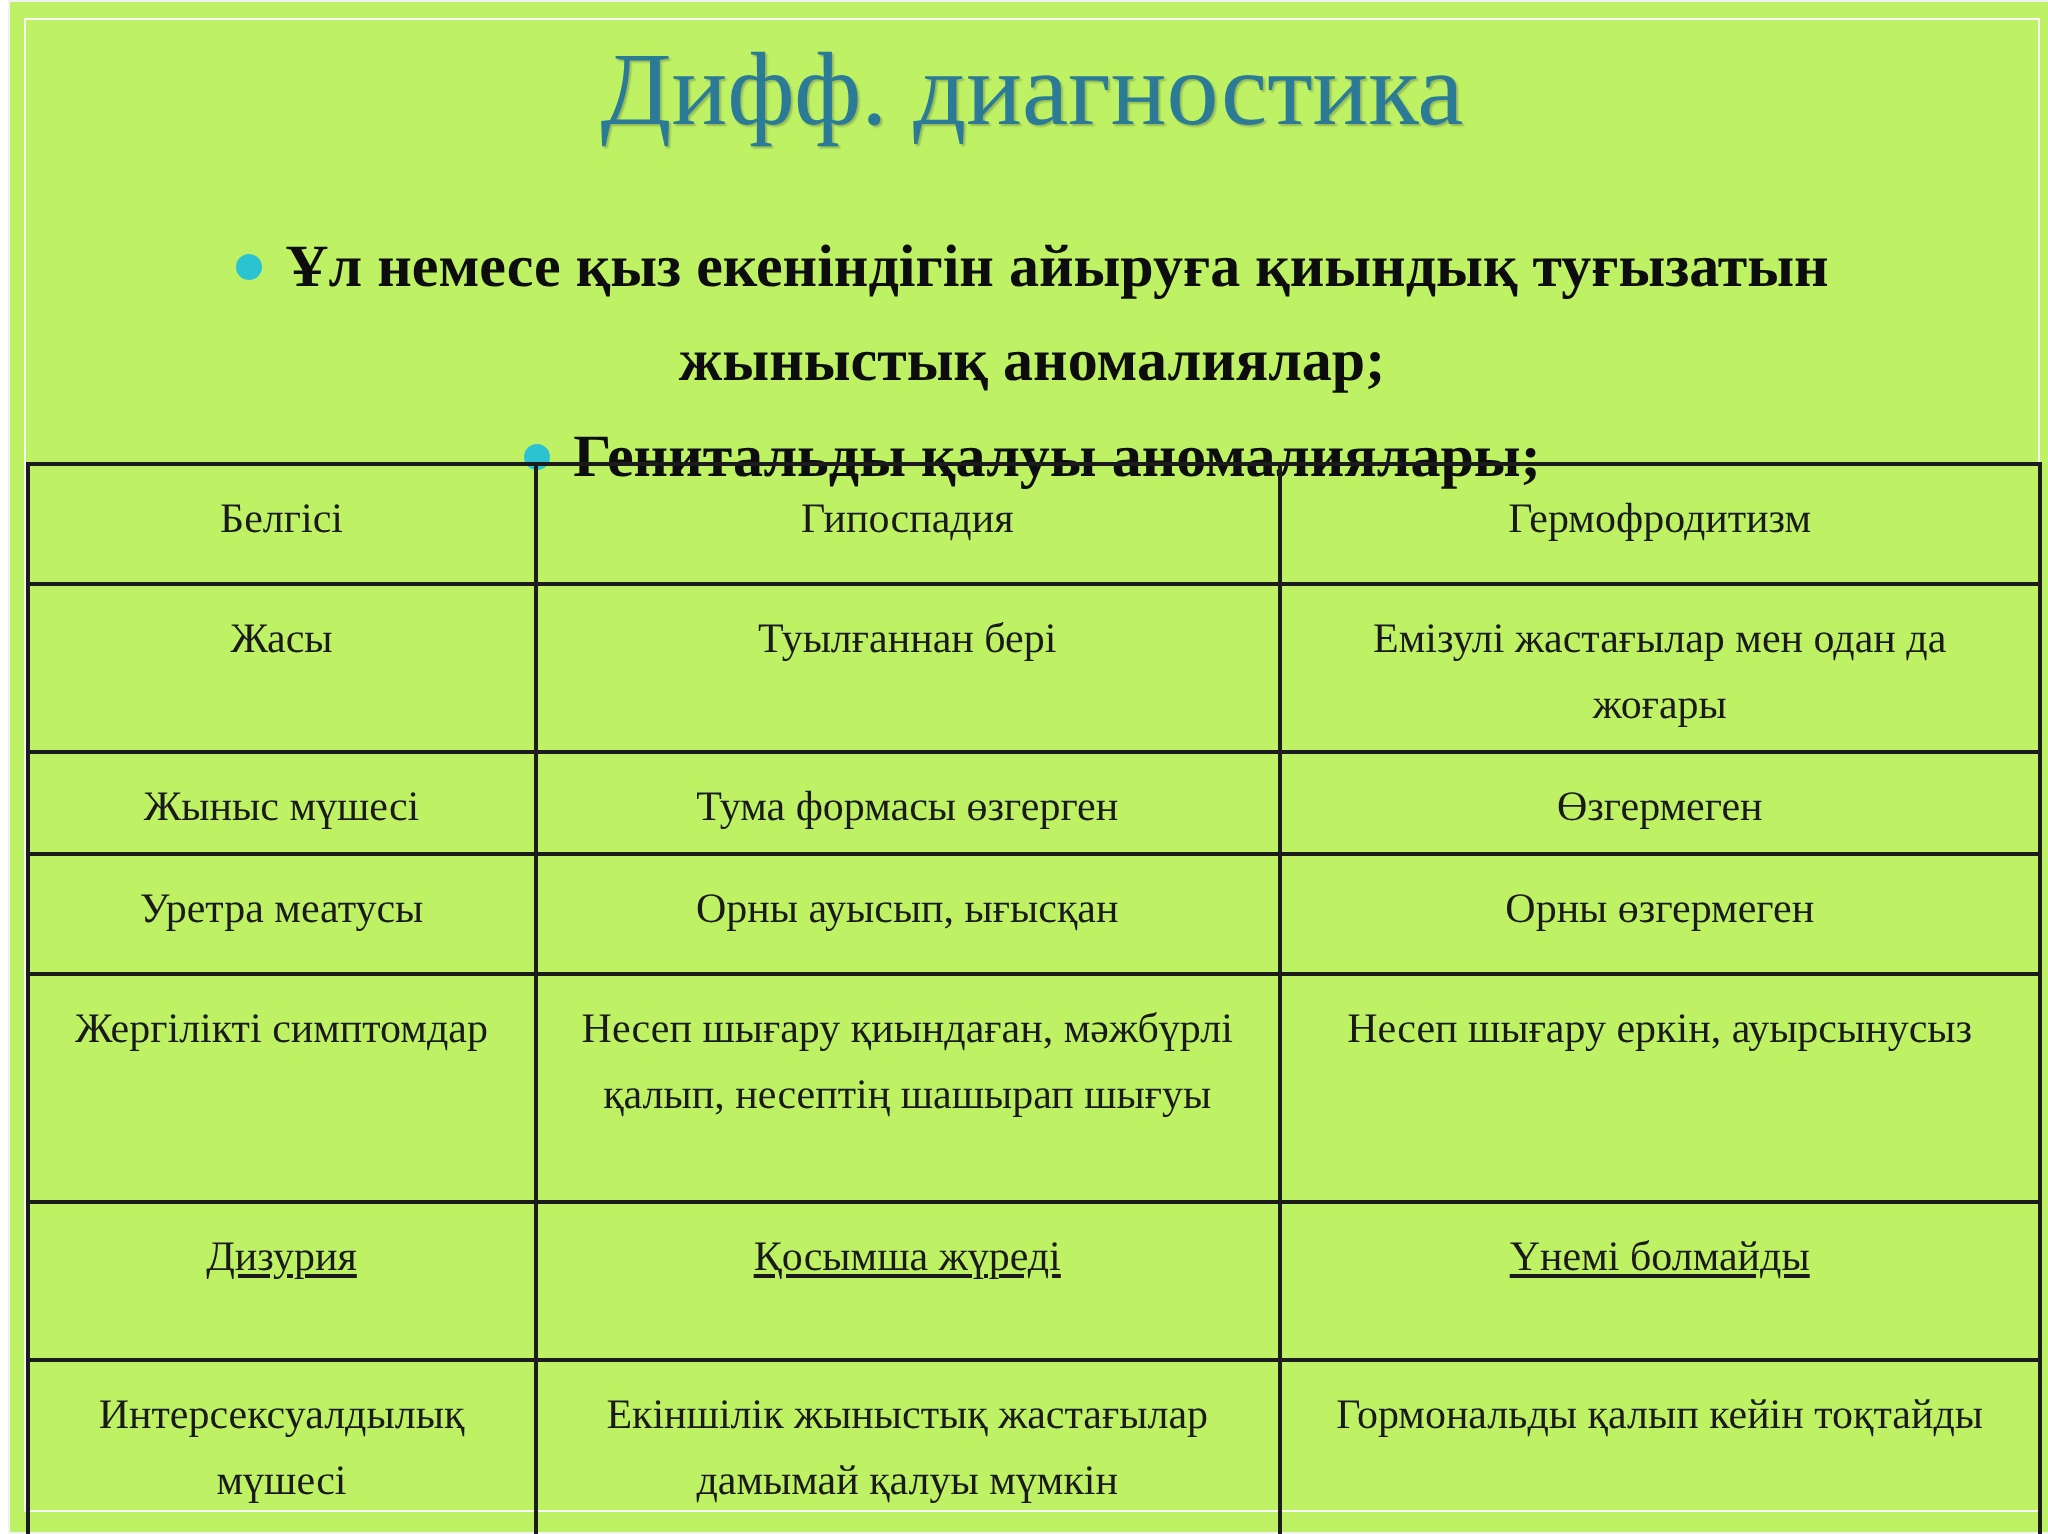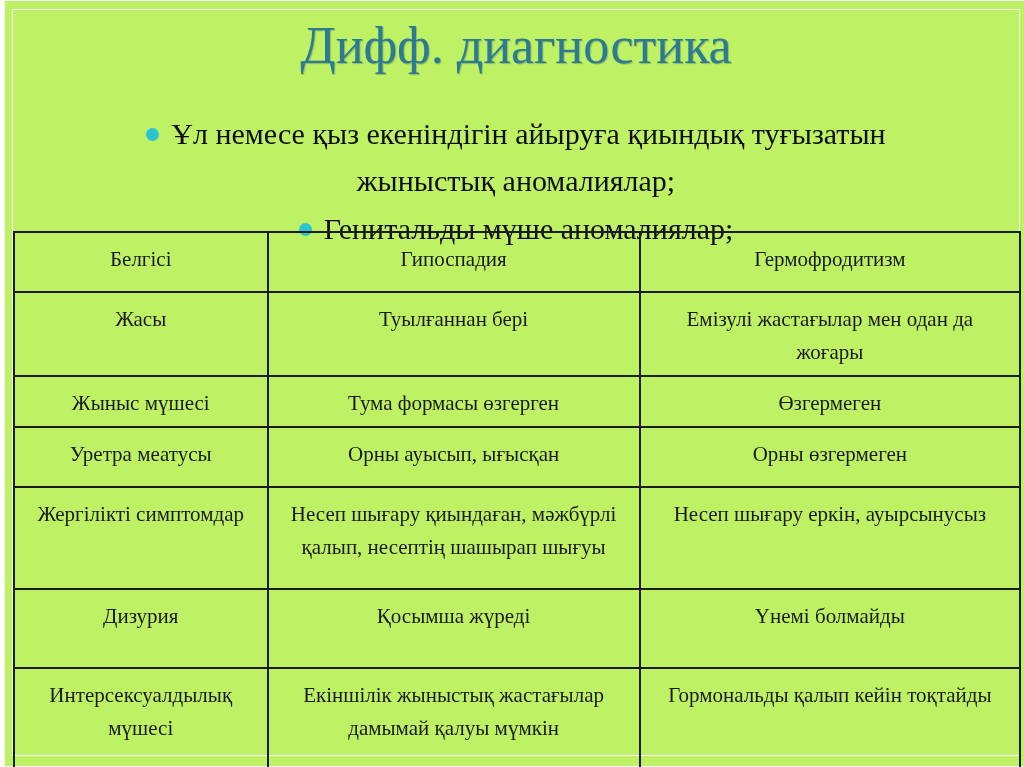--- a/index.html
+++ b/index.html
@@ -31,20 +31,21 @@
     font-size: 52px;
     line-height: 58px;
     font-weight: normal;
     color: #2b7b97;
     text-shadow: 1px 1px 1px rgba(40,40,60,0.28);
     letter-spacing: 0px;
   }
   .bullets {
     margin: 8px auto 0 auto;
     width: 810px;
+    font-weight: bold;
   }
   .bullet-item {
     text-align: center;
     font-size: 30px;
     line-height: 47px;
     color: #0d0d0d;
     margin-bottom: 1px;
   }
   .bullet-dot {
     display: inline-block;
@@ -74,38 +75,38 @@
     font-size: 21px;
     line-height: 33px;
     color: #1a1a1a;
     padding: 10px 18px 6px 18px;
     box-sizing: border-box;
   }
   .diag-table tr.r-head  td { height: 60px; }
   .diag-table tr.r-1 td { height: 72px; }
   .diag-table tr.r-2 td { height: 48px; text-align: center; }
   .diag-table tr.r-3 td { height: 60px; }
-  .diag-table tr.r-4 td { height: 102px; }
-  .diag-table tr.r-5 td { height: 79px; }
+  .diag-table tr.r-4 td { height: 114px; }
+  .diag-table tr.r-5 td { height: 79px; text-decoration: underline; }
   .diag-table tr.r-6 td { height: 105px; }
 </style>
 </head>
 <body>
 
 <div class="slide">
   <div class="slide-inner-frame"></div>
 
   <h1 class="title">Дифф. диагностика</h1>
 
   <div class="bullets">
     <div class="bullet-item">
       <span class="bullet-dot"></span><span>Ұл немесе қыз екеніндігін айыруға қиындық туғызатын жыныстық аномалиялар;</span>
     </div>
     <div class="bullet-item">
-      <span class="bullet-dot"></span><span>Генитальды мүше аномалиялар;</span>
+      <span class="bullet-dot"></span><span>Генитальды қалуы аномалиялары;</span>
     </div>
   </div>
 
   <table class="diag-table">
     <colgroup>
         <col class="c1">
         <col class="c2">
         <col class="c3">
       </colgroup>
     <tbody>

